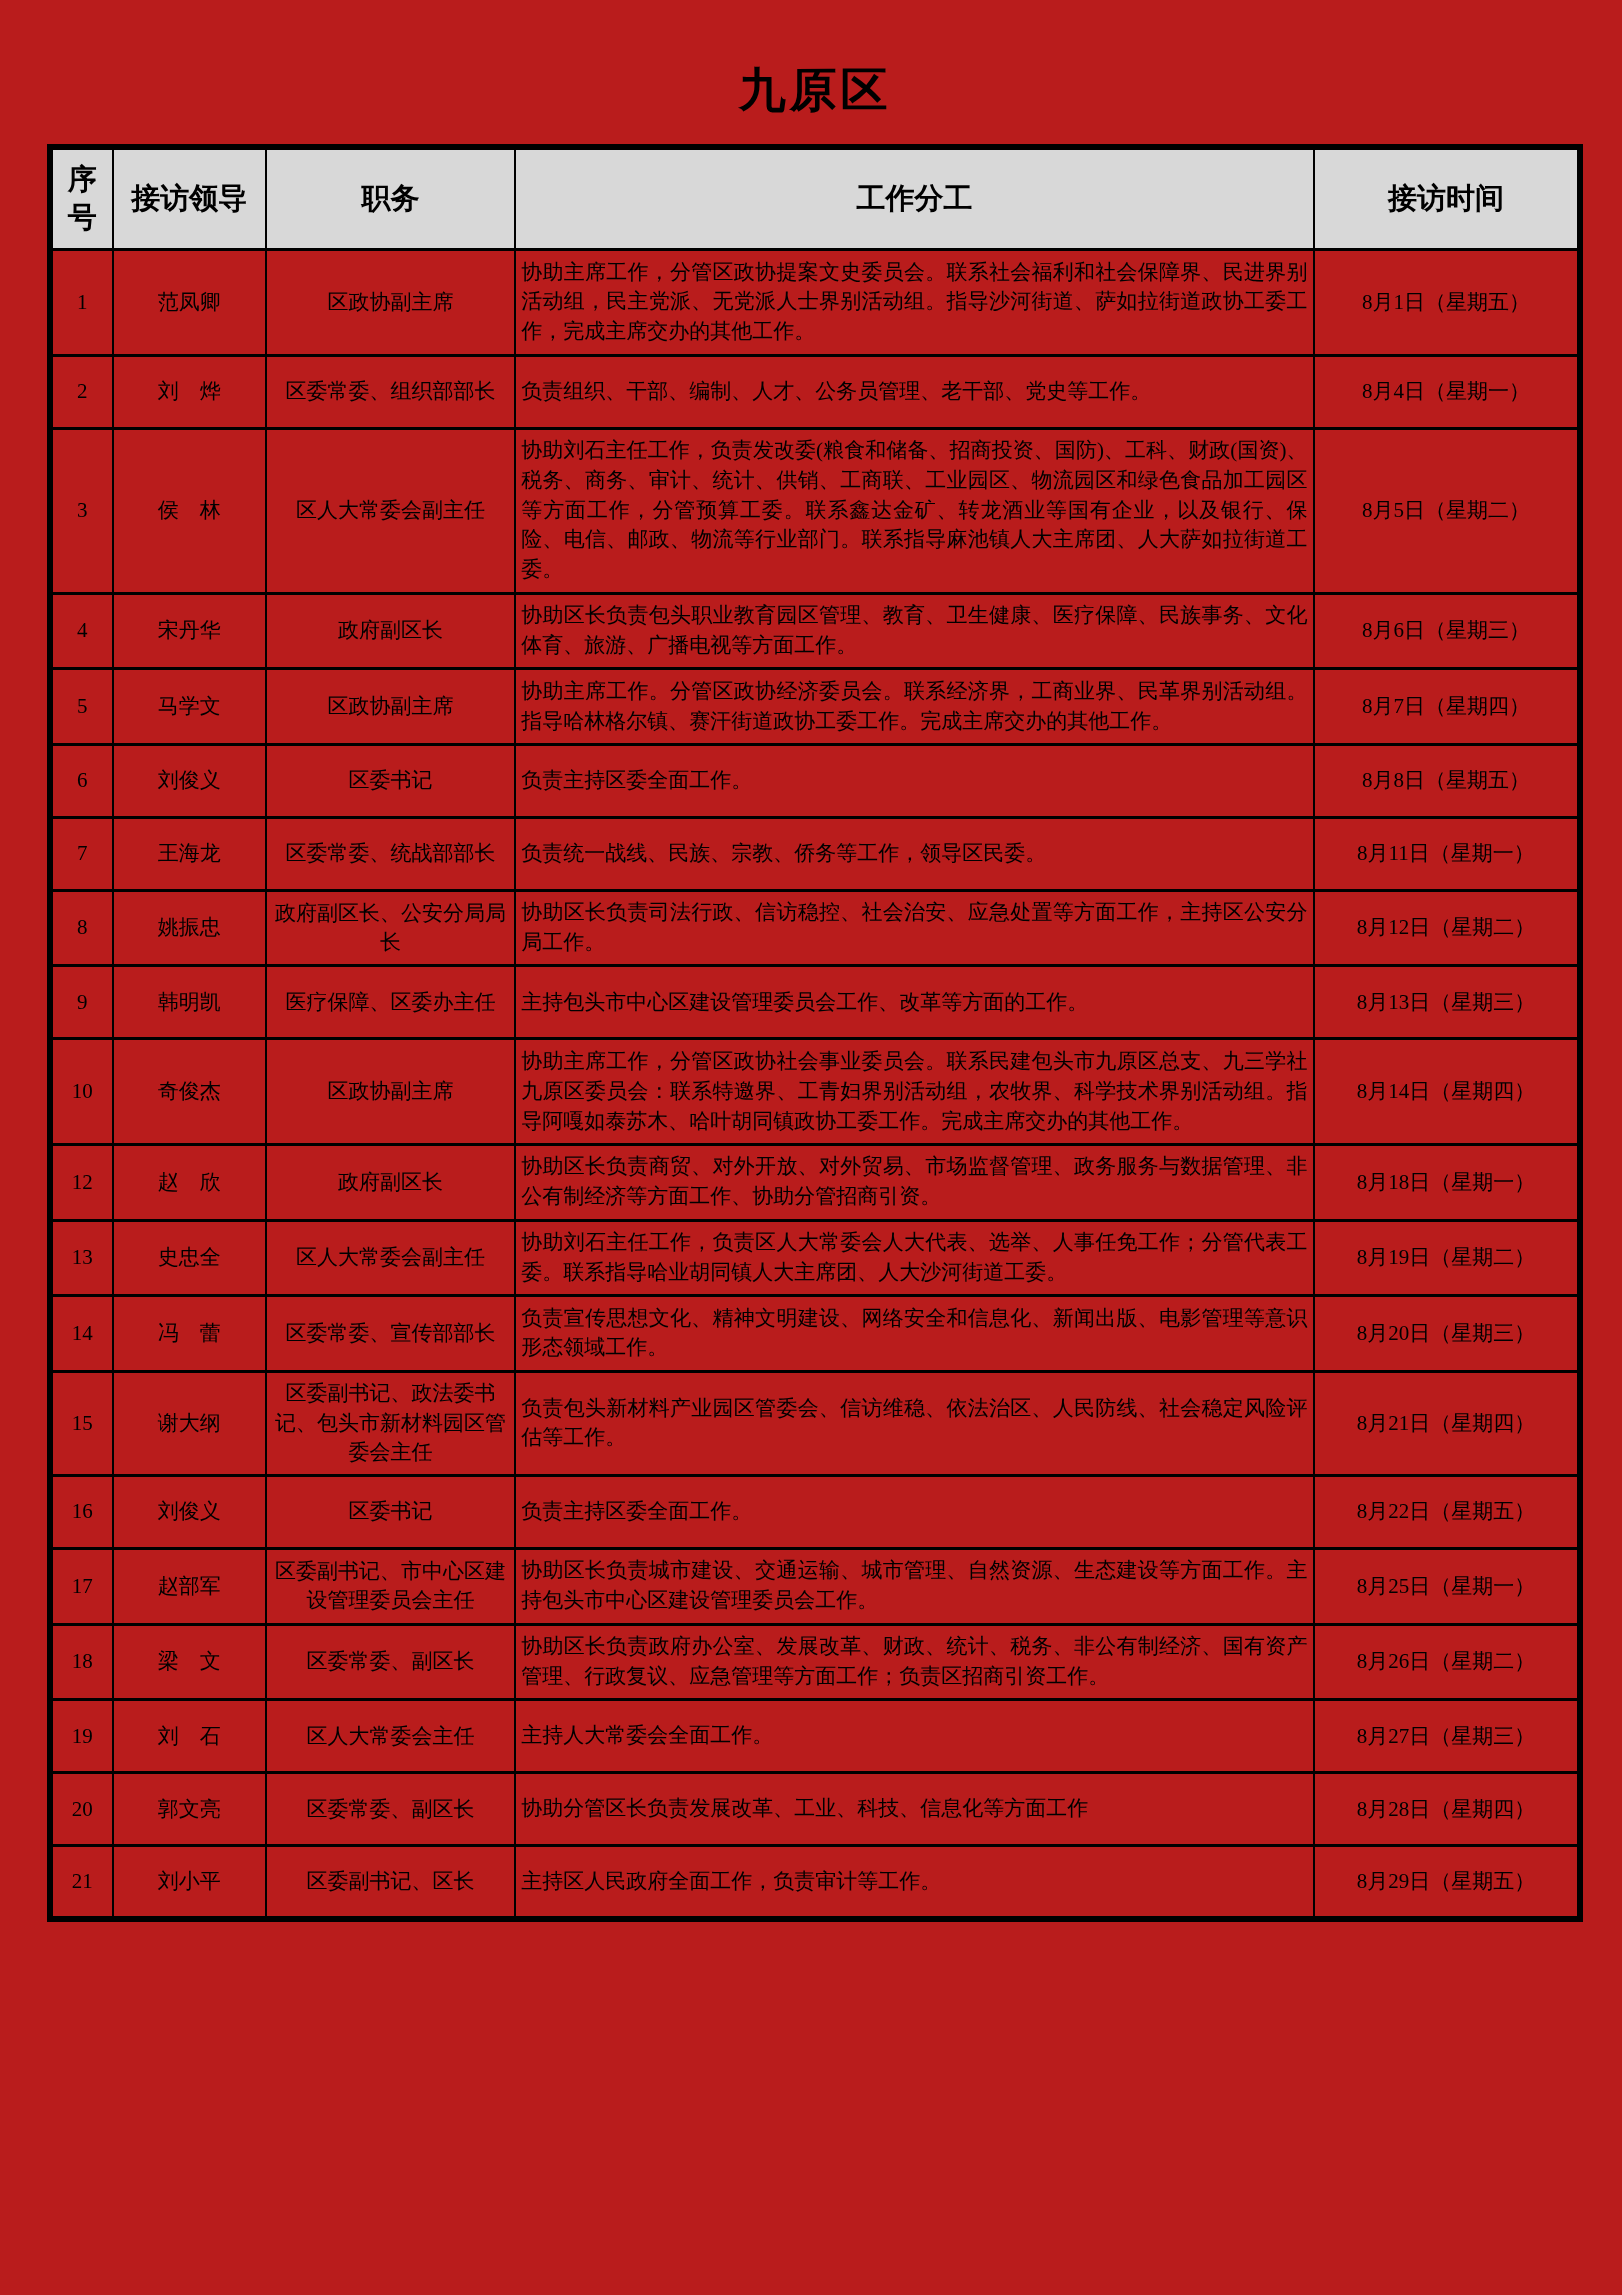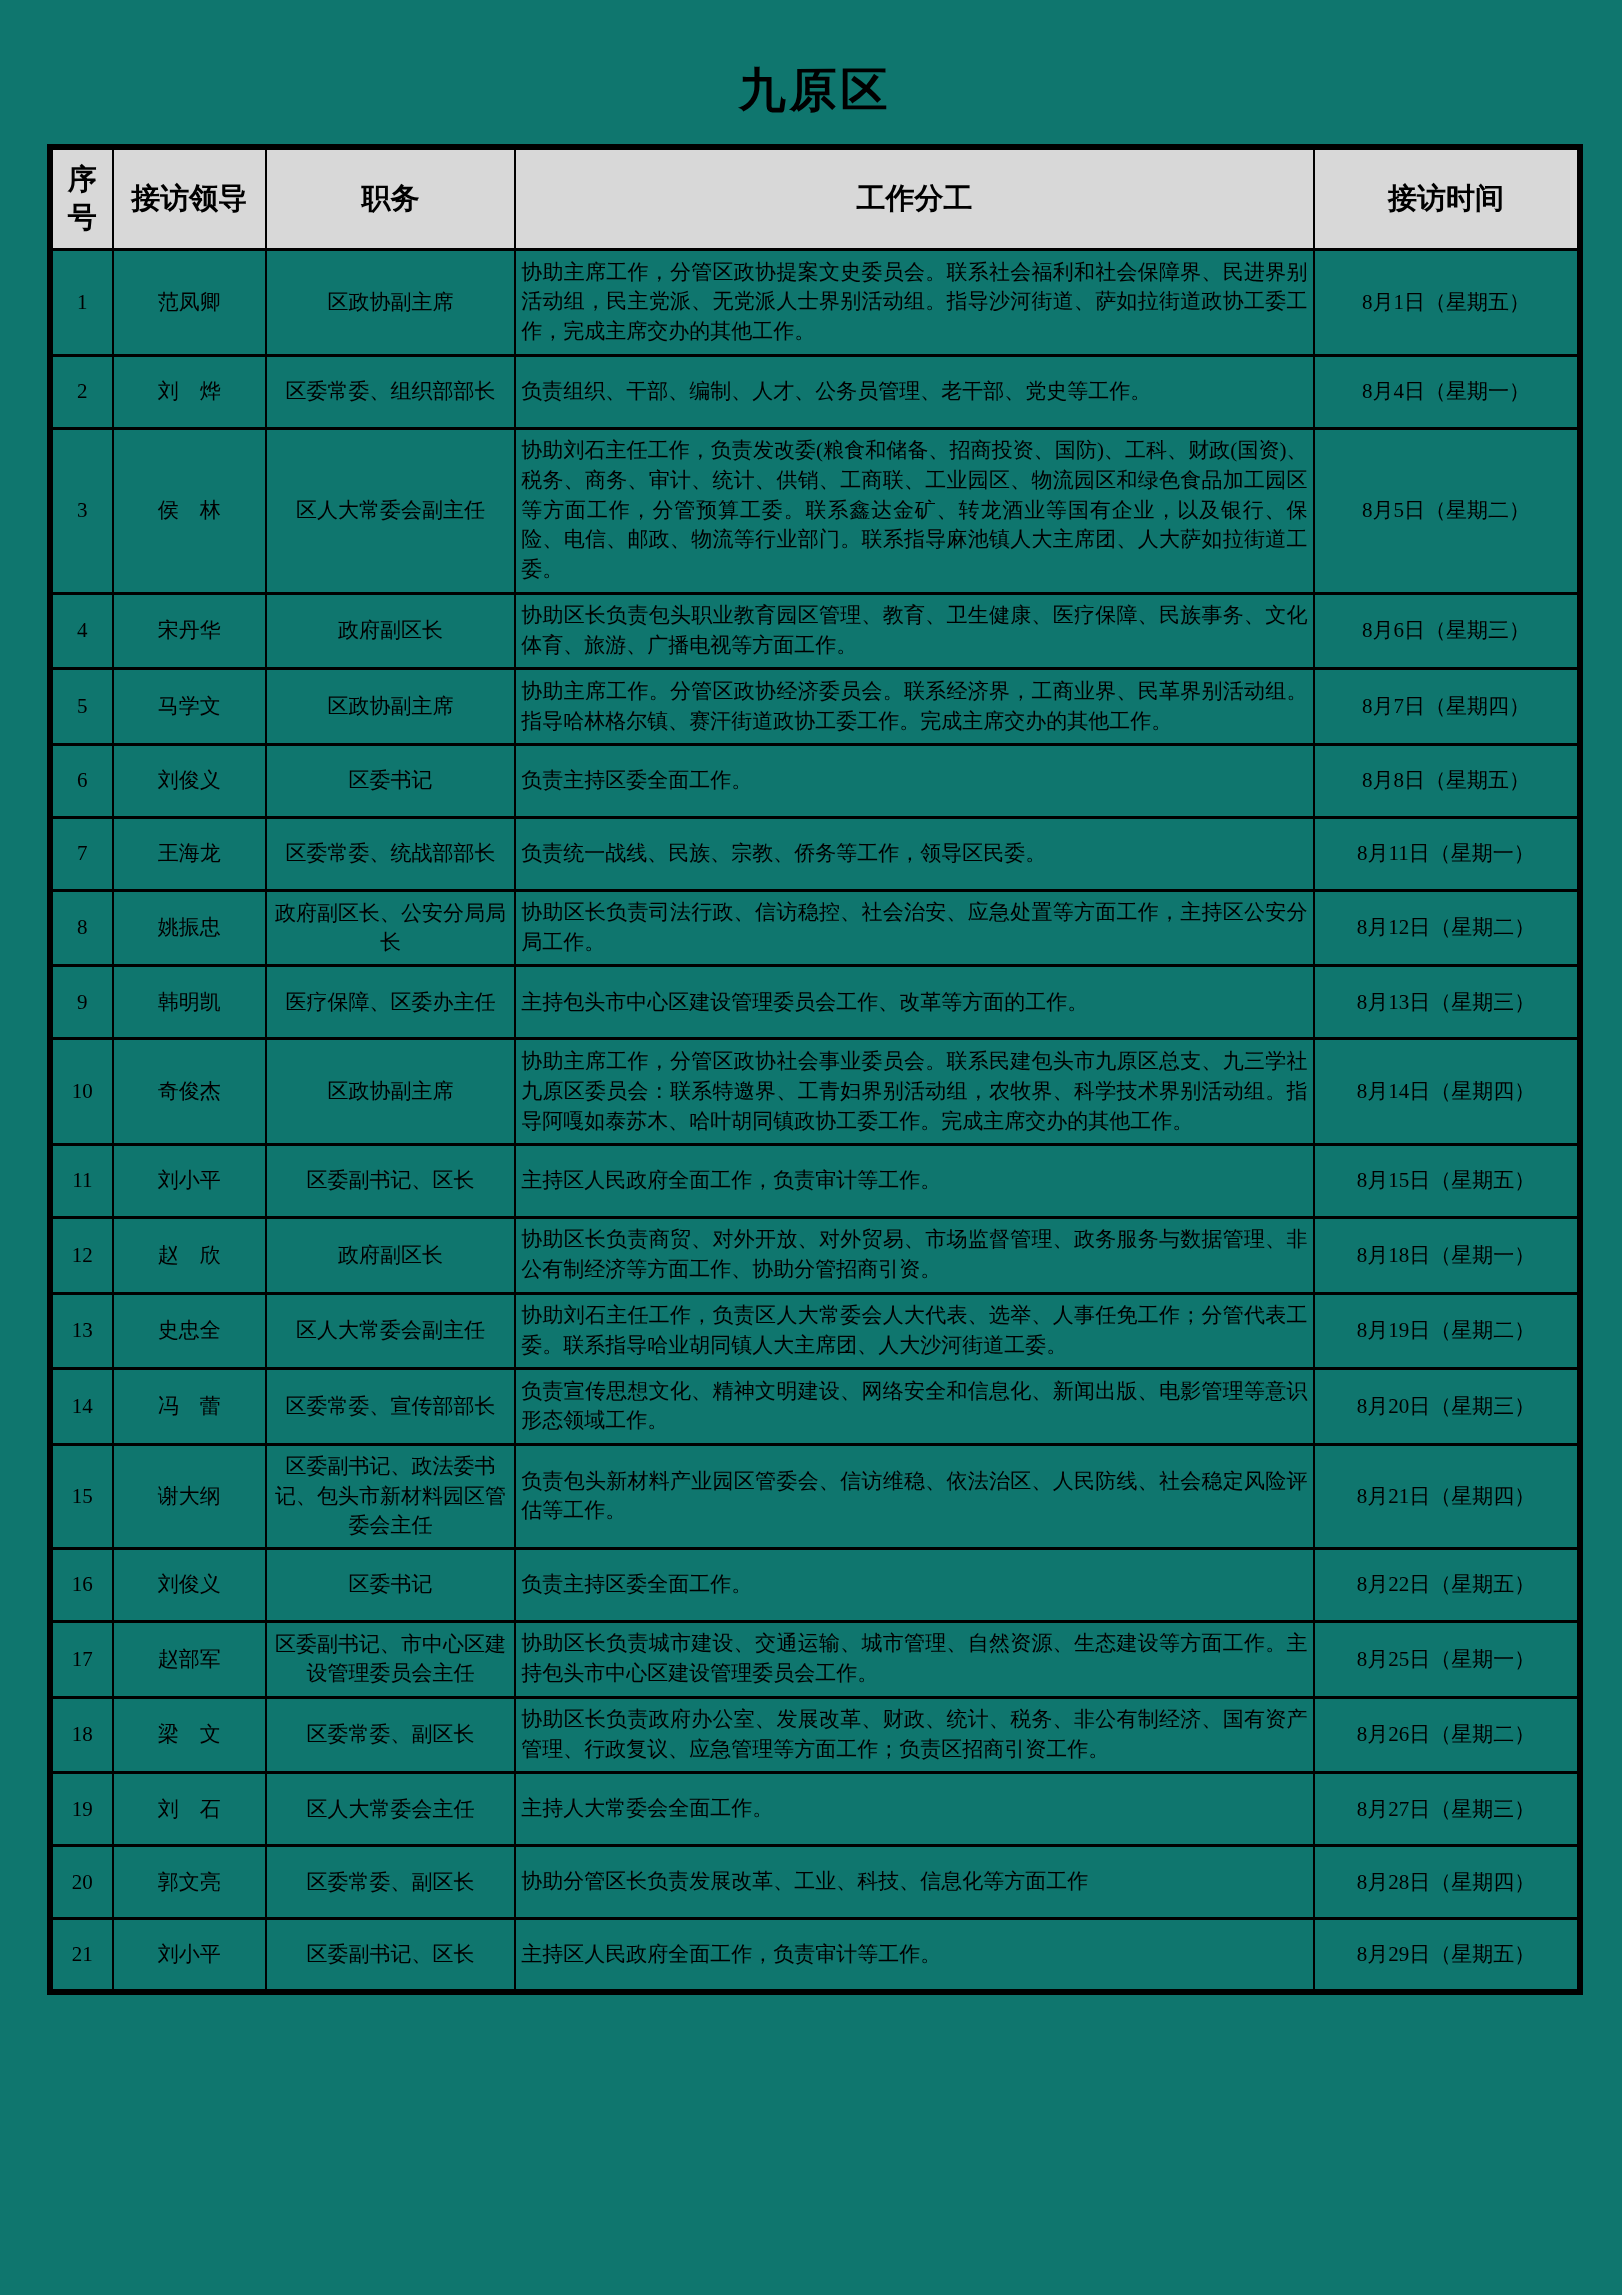--- a/index.html
+++ b/index.html
@@ -7,21 +7,21 @@
     padding: 0;
     background: #ffffff;
     color: #000000;
     font-family: "Liberation Serif", "DejaVu Serif", serif;
   }
   .page {
     width: 1622px;
     min-height: 2295px;
     box-sizing: border-box;
     padding: 39px 39px 26px 47px;
-    background: #0f766e;
+    background: #b91c1c;
   }
   .title {
     text-align: center;
     font-size: 47px;
     font-weight: bold;
     letter-spacing: 3.9px;
     margin: 19.6px 0 22px 0;
     font-family: "Liberation Serif", "DejaVu Serif", serif;
   }
   table.sched {
@@ -173,27 +173,20 @@
   </tr>
 
   <tr>
     <td class="c-no">10</td>
     <td class="c-leader">奇俊杰</td>
     <td class="c-pos">区政协副主席</td>
     <td class="c-div">协助主席工作，分管区政协社会事业委员会。联系民建包头市九原区总支、九三学社九原区委员会：联系特邀界、工青妇界别活动组，农牧界、科学技术界别活动组。指导阿嘎如泰苏木、哈叶胡同镇政协工委工作。完成主席交办的其他工作。</td>
     <td class="c-time">8月14日（星期四）</td>
   </tr>
 
-  <tr>
-    <td class="c-no">11</td>
-    <td class="c-leader">刘小平</td>
-    <td class="c-pos">区委副书记、区长</td>
-    <td class="c-div">主持区人民政府全面工作，负责审计等工作。</td>
-    <td class="c-time">8月15日（星期五）</td>
-  </tr>
 
   <tr>
     <td class="c-no">12</td>
     <td class="c-leader">赵　欣</td>
     <td class="c-pos">政府副区长</td>
     <td class="c-div">协助区长负责商贸、对外开放、对外贸易、市场监督管理、政务服务与数据管理、非公有制经济等方面工作、协助分管招商引资。</td>
     <td class="c-time">8月18日（星期一）</td>
   </tr>
 
   <tr>

